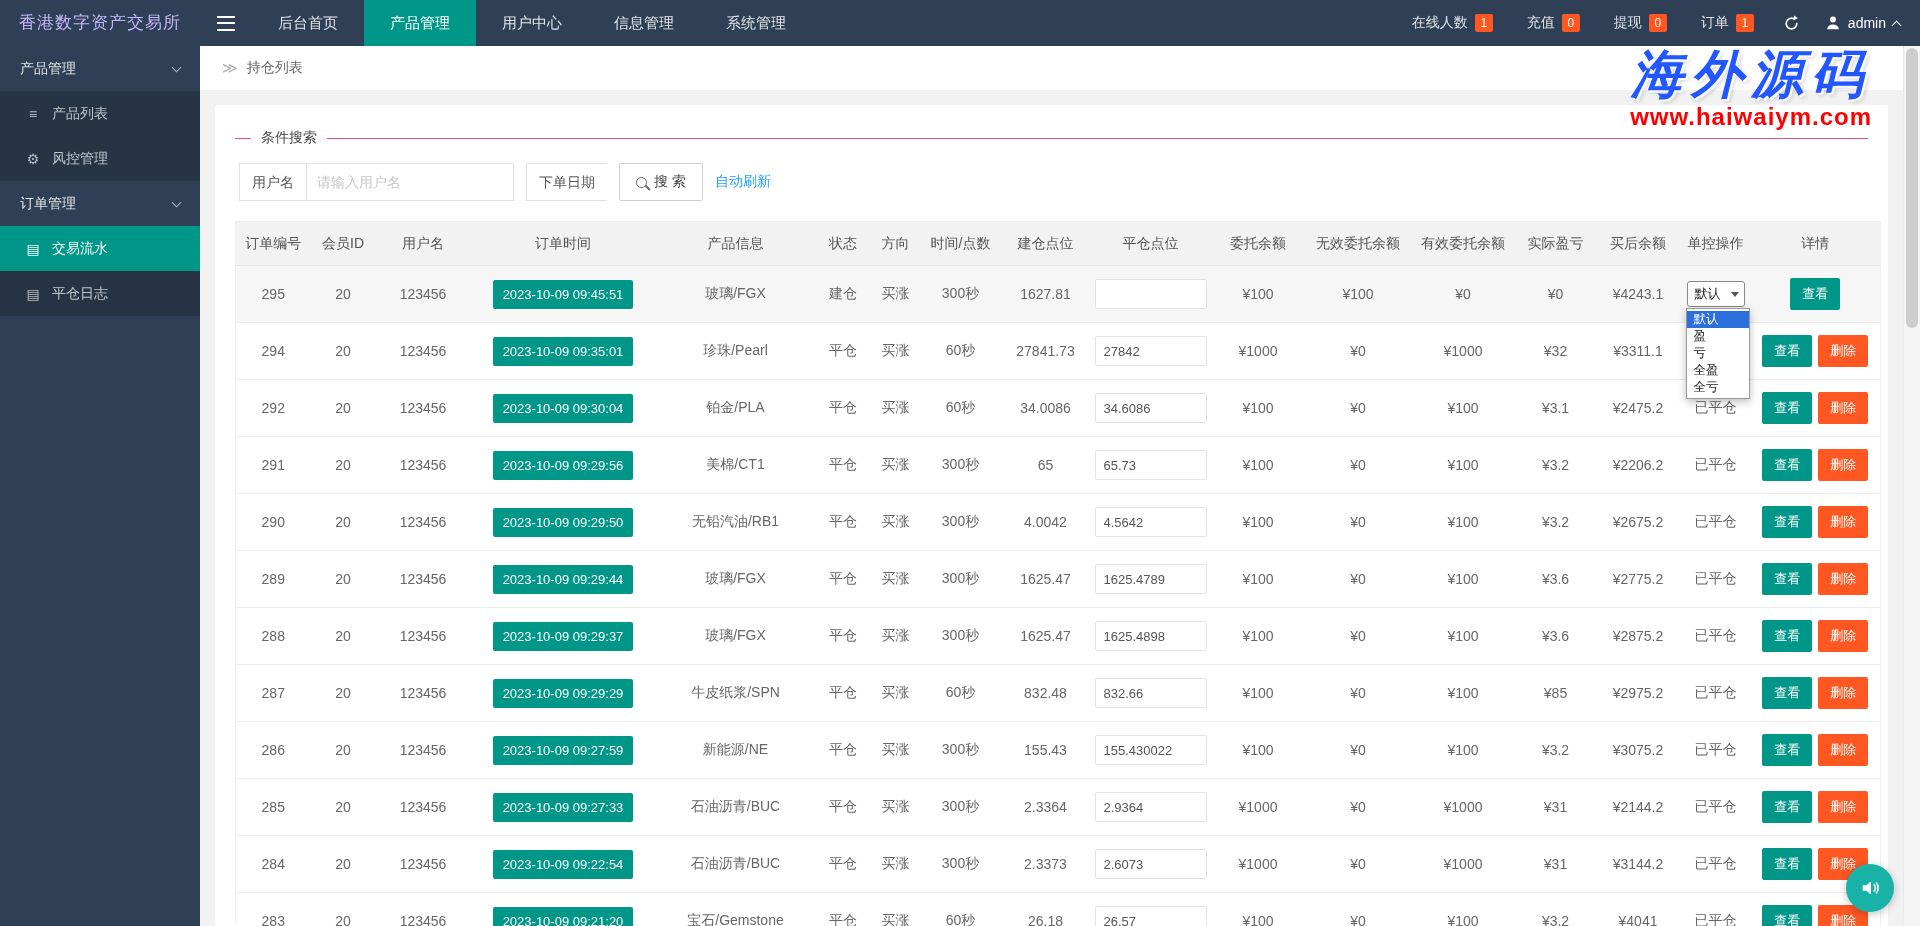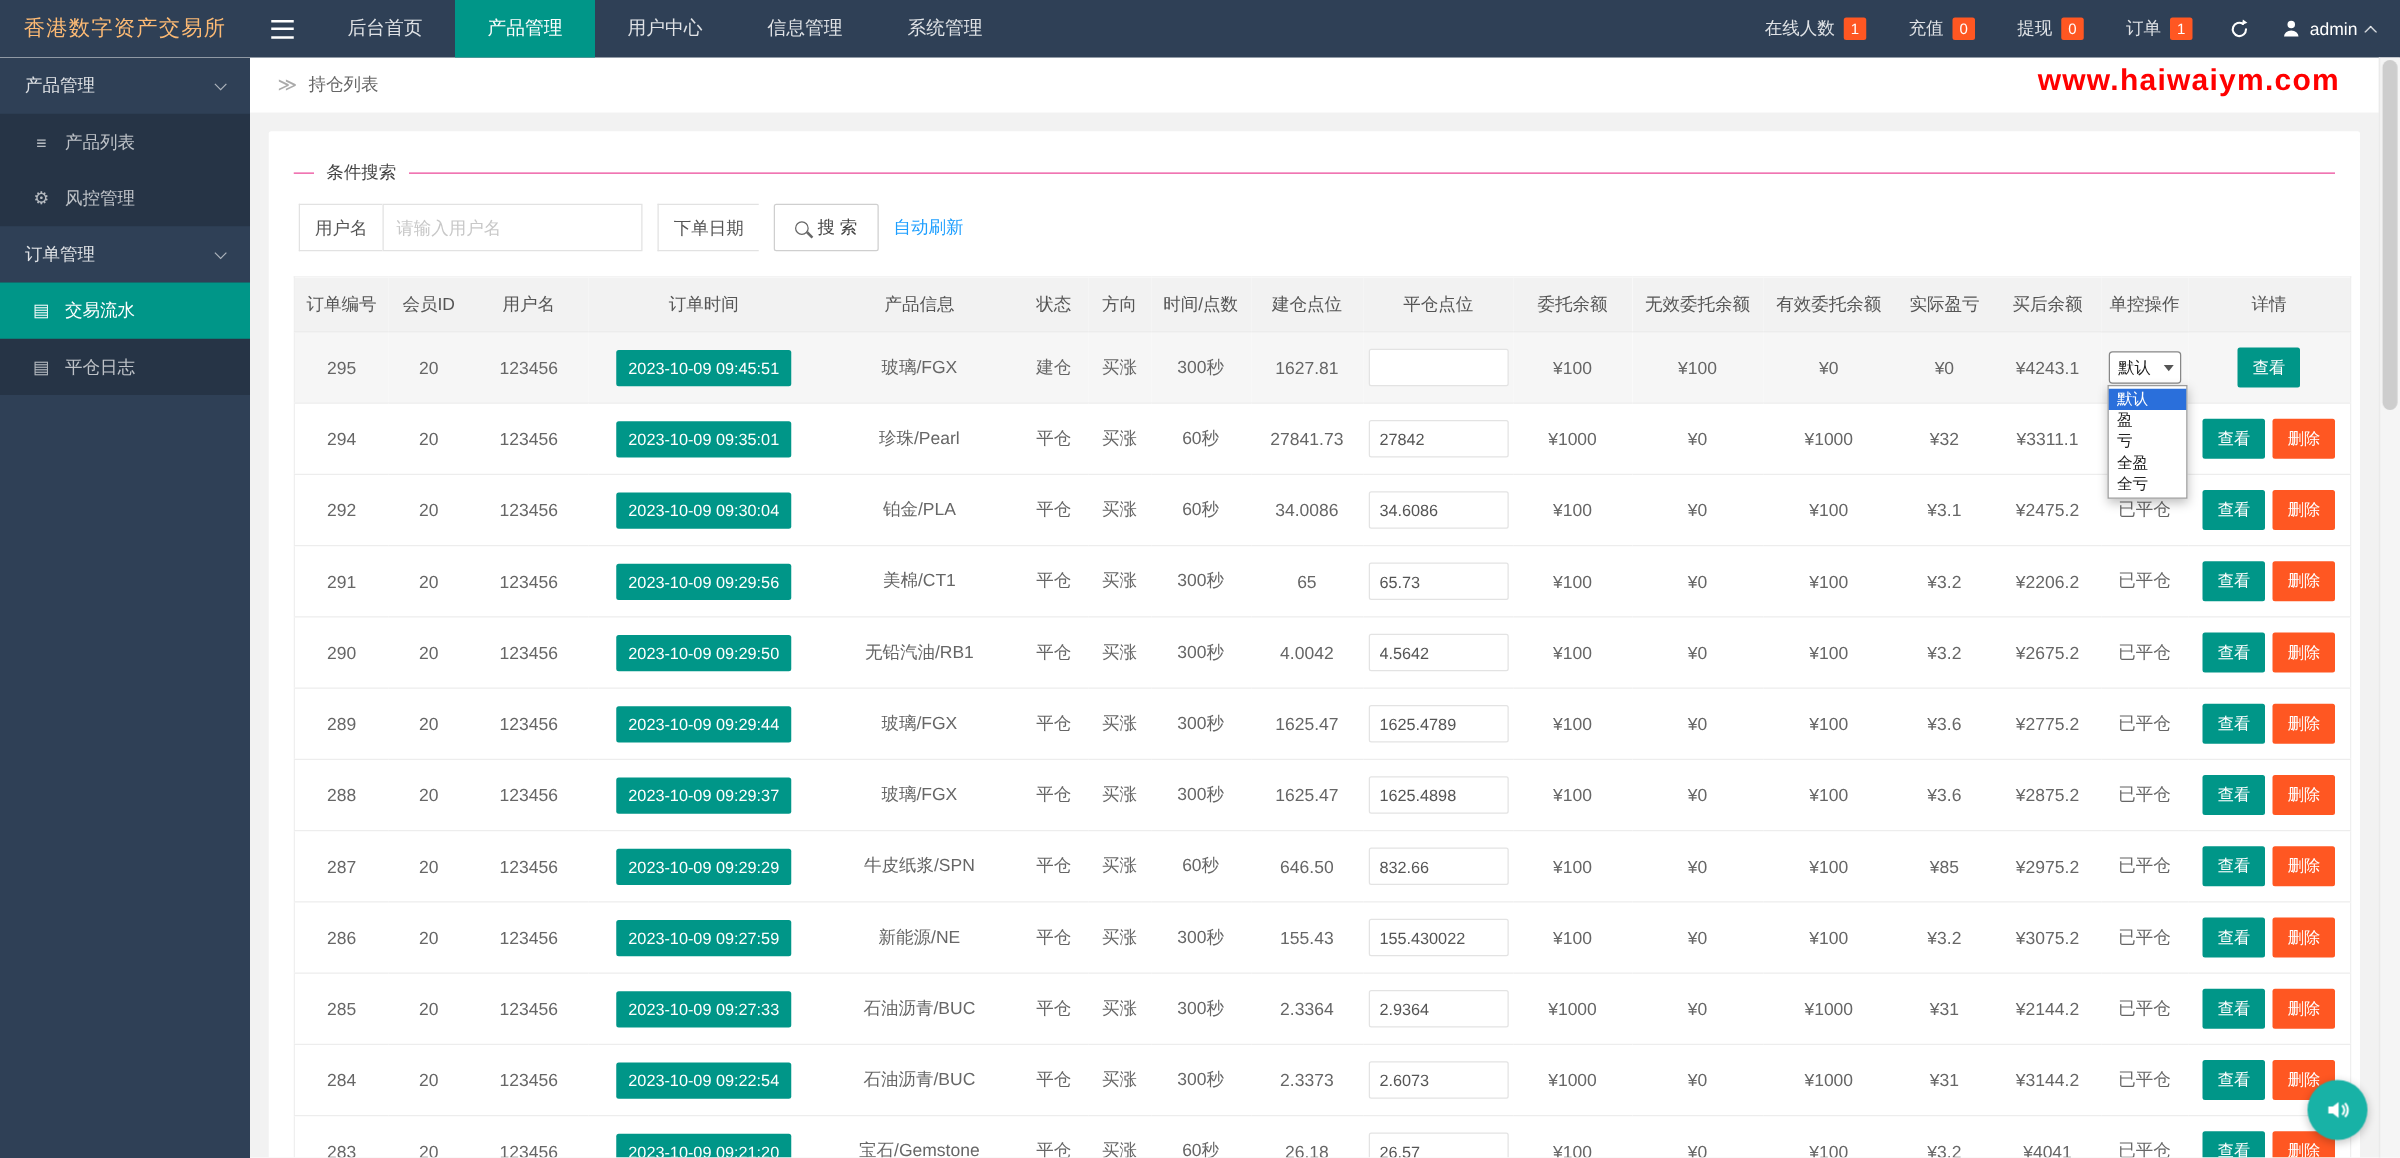--- a/index.html
+++ b/index.html
@@ -11,21 +11,21 @@
     position: relative;
   }
 
   
   .topbar {
     position: fixed; top: 0; left: 0; right: 0; height: 46px;
     background: #2f4056; display: flex; align-items: stretch; z-index: 100;
   }
   .logo {
     width: 200px; line-height: 46px; text-align: center;
-    color: #fdba74; font-size: 17px; letter-spacing: 1px; white-space: nowrap;
+    color: #c4b5fd; font-size: 17px; letter-spacing: 1px; white-space: nowrap;
   }
   .hamburger { width: 52px; display: flex; align-items: center; justify-content: center; cursor: pointer; }
   .hamburger-icon { width: 18px; height: 15px; border-top: 2px solid #fff; border-bottom: 2px solid #fff; position: relative; }
   .hamburger-icon::after { content: ""; position: absolute; left: 0; right: 0; top: 4.5px; height: 2px; background: #fff; }
   .top-menu { display: flex; }
   .top-menu-item {
     padding: 0 26px; line-height: 46px; font-size: 15px;
     color: rgba(255,255,255,.85); cursor: pointer; white-space: nowrap;
   }
   .top-menu-item.active { background: #009688; color: #fff; }
@@ -439,21 +439,21 @@
           </tr>
           <tr>
             <td>287</td>
             <td>20</td>
             <td>123456</td>
             <td><span class="time-btn">2023-10-09 09:29:29</span></td>
             <td>牛皮纸浆/SPN</td>
             <td>平仓</td>
             <td class="red">买涨</td>
             <td>60秒</td>
-            <td>646.50</td>
+            <td>832.48</td>
             <td><input class="point-input" value="832.66" style=""></td>
             <td class="red">¥100</td>
             <td class="red">¥0</td>
             <td class="red">¥100</td>
             <td class="red">¥85</td>
             <td class="red">¥2975.2</td>
             <td class="red cell-control">已平仓</td>
             <td class="actions"><span class="btn-view">查看</span><span class="btn-del">删除</span></td>
           </tr>
           <tr>
@@ -532,20 +532,21 @@
             <td class="red cell-control">已平仓</td>
             <td class="actions"><span class="btn-view">查看</span><span class="btn-del">删除</span></td>
           </tr>
         </tbody>
     </table>
 
   </div>
 </main>
 
 <div class="watermark">
+  <div class="watermark-title">海外源码</div>
   <div class="watermark-url">www.haiwaiym.com</div>
 </div>
 
 <div class="fab">
   <svg width="22" height="22" viewBox="0 0 24 24">
     <polygon points="4,9 8,9 13,5 13,19 8,15 4,15" fill="#fff"></polygon>
     <path d="M16 8 a5 5 0 0 1 0 8" stroke="#fff" stroke-width="1.8" fill="none"></path>
     <path d="M18.5 6 a8.5 8.5 0 0 1 0 12" stroke="#fff" stroke-width="1.8" fill="none"></path>
   </svg>
 </div>

